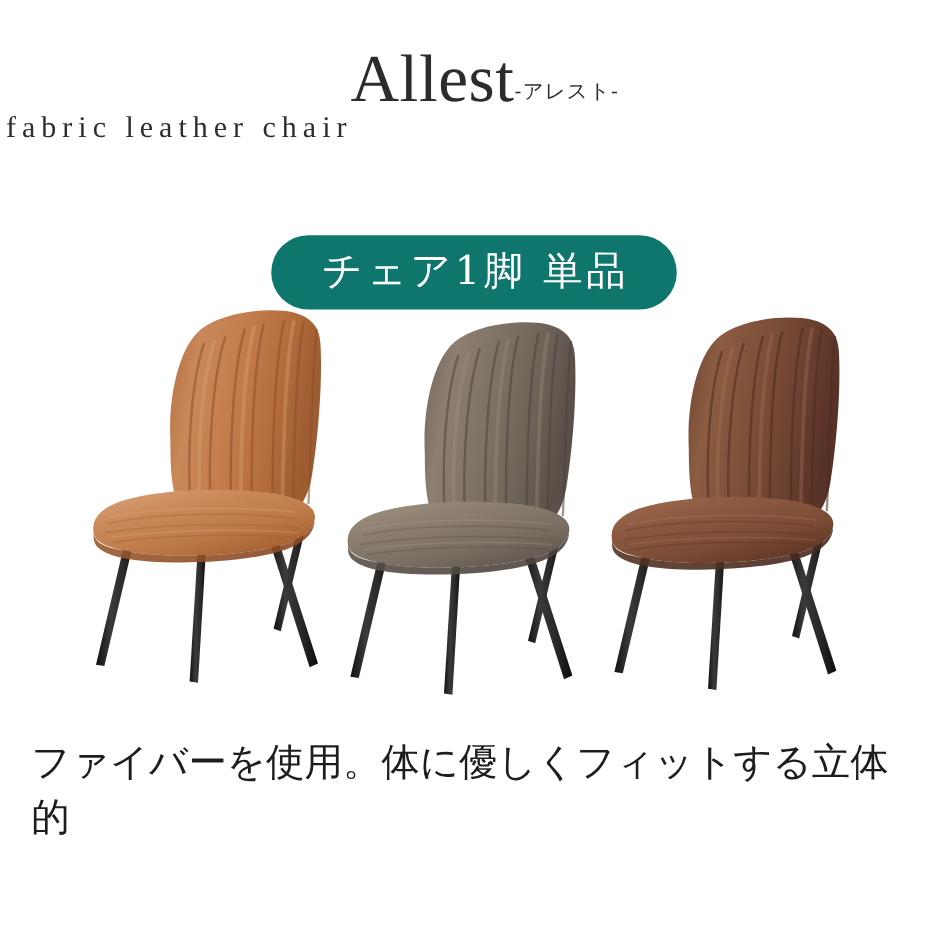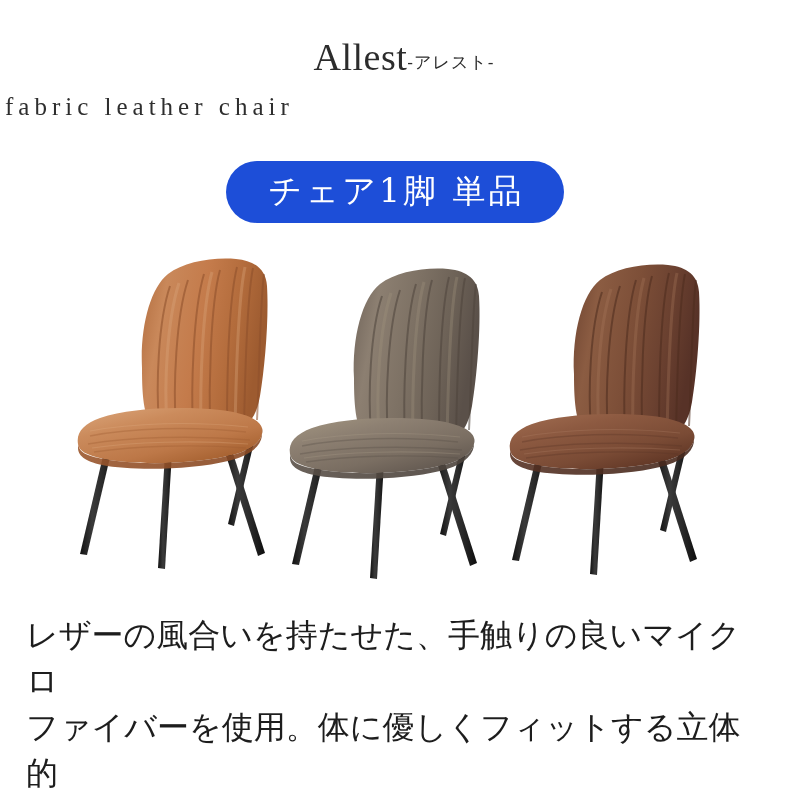--- a/index.html
+++ b/index.html
@@ -24,21 +24,21 @@
   }
   .brand-row {
     position: absolute;
     top: 38px;
     left: 0; right: 0;
     text-align: center;
     white-space: nowrap;
   }
   .brand-name {
     font-family: "Liberation Serif", "DejaVu Serif", serif;
-    font-size: 38px;
+    font-size: 56px;
     font-weight: 400;
     color: #2c2c2c;
     letter-spacing: 0.5px;
     line-height: 1;
     vertical-align: baseline;
     margin-left: 18px;
   }
   .brand-kana {
     font-family: "DejaVu Serif", "Liberation Serif", serif;
     font-size: 17px;
@@ -64,30 +64,31 @@
 
   
   .badge-wrap {
     position: absolute;
     top: 161px;
     left: 0; right: 0;
     text-align: center;
   }
   .badge {
     display: inline-block;
-    background: #1d4ed8;
+    background: #0f766e;
     color: #ffffff;
     border-radius: 32px;
     padding: 9px 40px 12px 40px;
     font-family: "DejaVu Serif", "Liberation Serif", serif;
     font-size: 33px;
     letter-spacing: 3px;
     text-indent: 3px;
     line-height: 1.25;
     white-space: nowrap;
+    margin-top: 35px;
   }
 
   
   .stage {
     position: absolute;
     top: 248px;
     left: 0;
     width: 790px;
     height: 360px;
   }
@@ -346,18 +347,17 @@
         </g>
         <g stroke="#b08167" stroke-width="1.2" fill="none" opacity="0.3">
           <path d="M30,175 C72,167 132,165 188,171"></path>
           <path d="M32,192 C72,186 134,184 188,188"></path>
         </g>
       </svg>
     </div>
   </div>
 
   <div class="description">
-    <p>レザーの風合いを持たせた、手触りの良いマイクロ</p>
     <p>ファイバーを使用。体に優しくフィットする立体的</p>
 
   </div>
 
 </div>
 
 </body></html>

